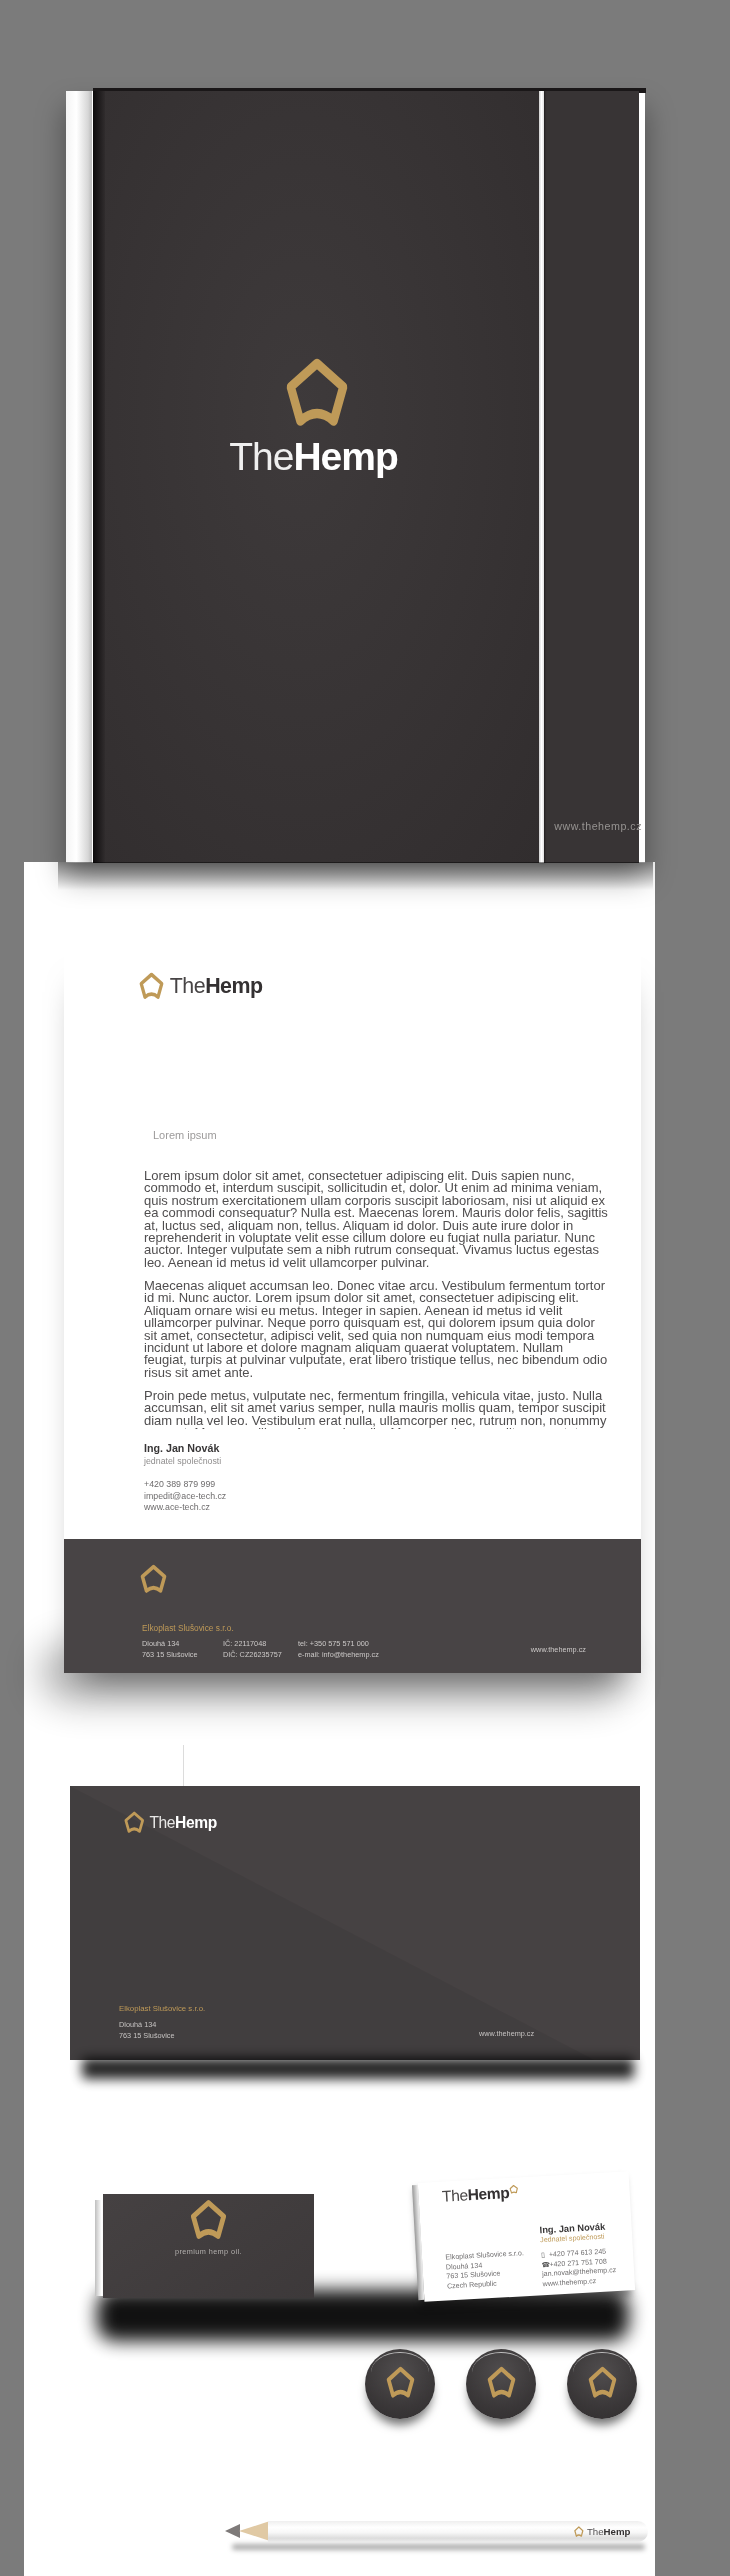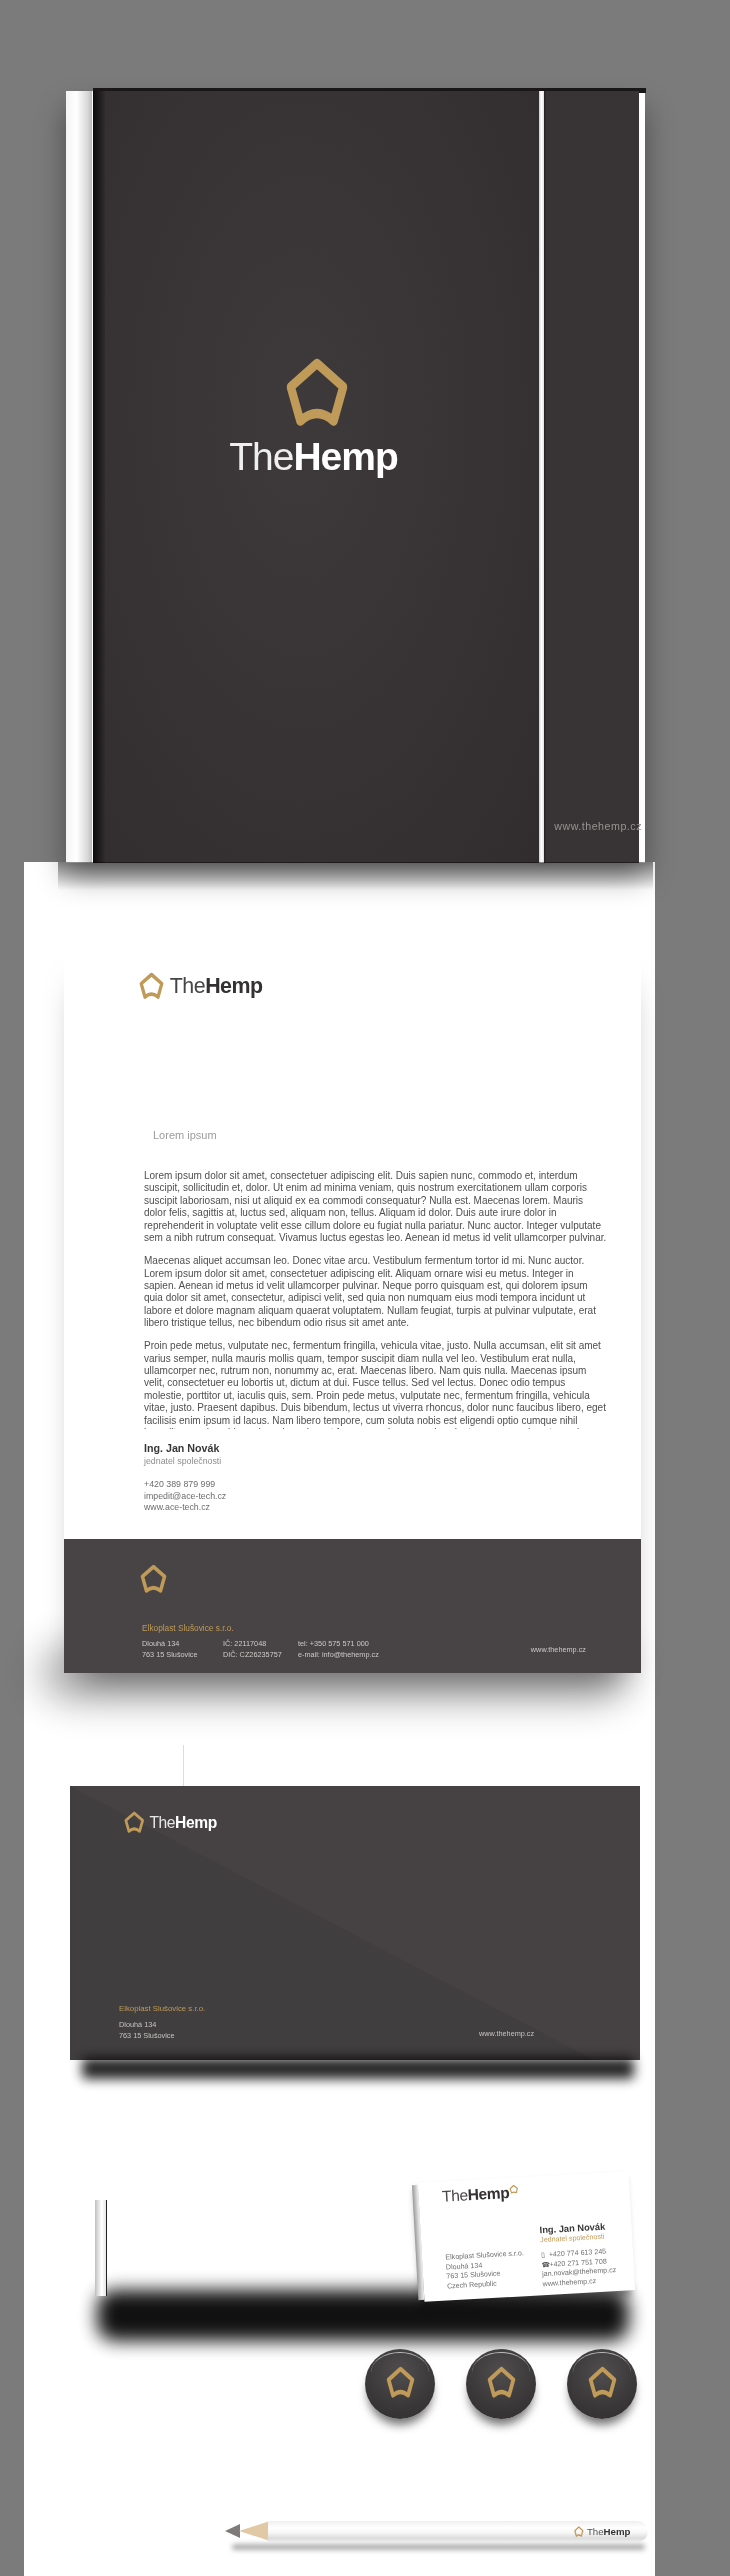--- a/index.html
+++ b/index.html
@@ -40,21 +40,21 @@
      border-radius:29px;filter:blur(19.5px);}
   #sheet{left:64px;top:950px;width:577px;height:722px;background:#fff;
      box-shadow:0 23.4px 33px -17.5px rgba(0,0,0,.5);}
   #lh-logo{left:75px;top:22.4px;height:29px;display:flex;align-items:center;}
   #lh-logo .pent{width:25px;height:29px;color:#bf9a58;margin-right:5.8px;}
   #lh-logo .wm{font-size:21.4px;letter-spacing:-0.5px;}
   #lh-logo .wm i{color:#474445;}
   #lh-logo .wm b{color:#343132;}
   #lh-heading{left:77px;top:179px;font-size:11px;color:#9d9b9b;margin-left:12px;}
   #lh-body{left:80px;top:220px;width:464px;height:259px;overflow:hidden;}
-  #lh-body p{margin:0 0 10.7px 0;font-size:10px;line-height:12.4px;color:#504e4f;}
+  #lh-body p{margin:0 0 10.7px 0;font-size:13px;line-height:12.4px;color:#504e4f;}
   #lh-sign{left:80px;top:492px;}
   .sig-name{font-size:10.7px;font-weight:bold;color:#383637;}
   .sig-role{font-size:8.8px;color:#8f8d8d;margin-top:1.9px;}
   .sig-contacts{margin-top:13.6px;font-size:8.8px;line-height:11.2px;color:#6e6c6d;}
   #lh-footer{left:0;top:589px;width:577px;height:134px;background:#484445;}
   #lh-footer .pent{position:absolute;left:76px;top:25px;width:27px;height:31px;color:#bf9a58;}
   .ftr-company{position:absolute;left:78px;top:84px;font-size:8.3px;color:#bf9a58;}
   .ftr-col{position:absolute;top:100px;font-size:7.3px;line-height:10.7px;color:#ccc9c8;}
   #ftr-col1{left:78px;} #ftr-col2{left:159px;} #ftr-col3{left:234px;}
   #ftr-web{position:absolute;right:55px;top:106px;font-size:7.3px;color:#ccc9c8;}
@@ -211,20 +211,28 @@
     <div class="env-addr">
       <div>Dlouhá 134</div>
       <div>763 15 Slušovice</div>
     </div>
     <div class="env-web">www.thehemp.cz</div>
   </div>
   <div class="abs" id="env-shadow"></div>
 
   <div class="abs" id="cards-shadow"></div>
   <div class="abs" id="cardback-edge"></div>
+  <div class="abs" id="card-back">
+    <span class="pent">
+        <svg viewBox="0 0 100 104" preserveAspectRatio="none">
+          <path d="M50,9 L91,42 L76,90 Q50,69 24,90 L9,42 Z" fill="none" stroke="currentColor" stroke-width="13" stroke-linejoin="round" stroke-linecap="round"></path>
+        </svg>
+      </span>
+    <div id="cardback-tagline">premium hemp oil.</div>
+  </div>
   <div class="abs" id="card-front">
     <div id="cf-logo" class="wm"><i>The</i><b>Hemp</b><span class="pent"><svg viewBox="0 0 100 104" preserveAspectRatio="none">
             <path d="M50,9 L91,42 L76,90 Q50,69 24,90 L9,42 Z" fill="none" stroke="currentColor" stroke-width="13" stroke-linejoin="round" stroke-linecap="round"></path>
           </svg></span></div>
     <div id="cf-addr">
       <div>Elkoplast Slušovice s.r.o.</div>
       <div>Dlouhá 134</div>
       <div>763 15 Slušovice</div>
       <div>Czech Republic</div>
     </div>

